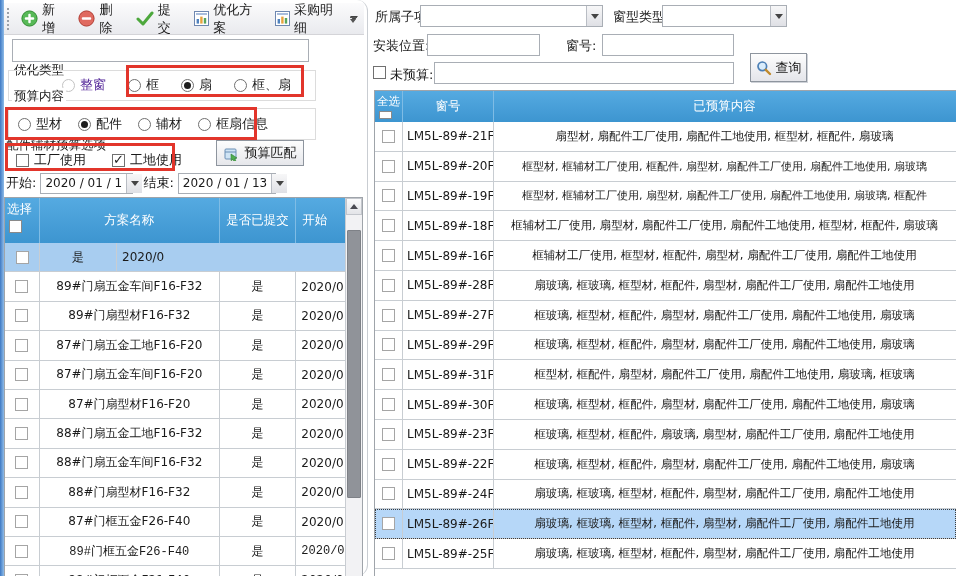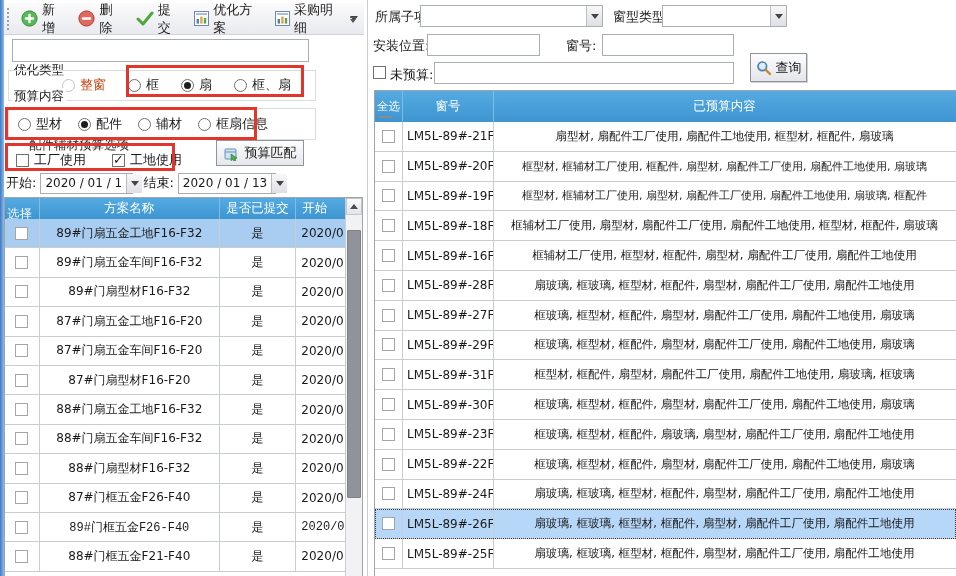--- a/index.html
+++ b/index.html
@@ -5,21 +5,21 @@
   * { margin:0; padding:0; box-sizing:border-box; }
   html,body { width:956px; height:576px; overflow:hidden; background:#fff;
     font-family:"DejaVu Sans", sans-serif; font-size:12px; color:#1a1a1a; }
   #app { position:relative; width:956px; height:576px; background:#fff; }
 
   
   .win-frame { position:absolute; left:0; top:0; width:4px; height:576px;
     background:linear-gradient(to right,#3E79C4,#8FBCE8); }
 
   
-  .left-panel { position:absolute; left:4px; top:0; width:364px; height:576px; background:#fff; border-right:1px solid #C9CDD2; }
+  .left-panel { position:absolute; left:4px; top:0; width:364px; height:576px; background:#fff; border-right:1px solid #C9CDD2;border-radius:11px; }
 
   .toolbar { position:absolute; left:0; top:3px; width:360px; height:32px;
     background:linear-gradient(#FBFBFC,#E9EAEE); border-bottom:1px solid #D4D4D8; display:flex; align-items:center; }
   .grip { width:3px; height:22px; border-left:2px dotted #9AA0A8; margin:0 5px 0 3px; }
   .tbtn { display:flex; align-items:center; gap:4px; padding:3px 6px; border-radius:3px; cursor:default; }
   .tbtn span.lbl { font-size:13px; }
   .caret { width:0; height:0; border-left:4px solid transparent; border-right:4px solid transparent; border-top:5px solid #444; margin-left:3px; }
   .overflow-btn { position:absolute; right:4px; top:8px; width:14px; height:18px; display:flex; flex-direction:column; align-items:center; justify-content:center; gap:1px; }
   .overflow-btn .bar { width:7px; height:1px; background:#555; }
   .overflow-btn .tri { width:0; height:0; border-left:3.5px solid transparent; border-right:3.5px solid transparent; border-top:4px solid #555; }
@@ -28,40 +28,40 @@
 
   .grp-label { position:absolute; font-size:12.5px; color:#222; background:#fff; padding:0 2px; }
   .grp-box { position:absolute; border:1px solid #DCDCDC; }
 
   .radio-row, .check-row { position:absolute; display:flex; align-items:center; font-size:13px; }
   .radio { width:13px; height:13px; border-radius:50%; border:1px solid #707070; background:#fff; display:inline-block; position:relative; flex:none; }
   .radio.on::after { content:''; position:absolute; left:2px; top:2px; width:7px; height:7px; border-radius:50%; background:#1d1d1d; }
   .radio.disabled { border-color:#C3C3C3; }
   .opt { display:flex; align-items:center; gap:5px; }
   .opt .t { margin-right:0; }
-  .opt.disabled .t { color:#c2410c; }
+  .opt.disabled .t { color:#4c1d95; }
   .cb { width:13px; height:13px; border:1px solid #707070; background:#fff; display:inline-block; position:relative; flex:none; }
   .cb.checked::after { content:'✓'; position:absolute; left:0px; top:-3px; font-size:13px; font-weight:bold; color:#21密1; color:#222; }
 
   .ann { position:absolute; border:3px solid #E2352B; pointer-events:none; z-index:30; }
 
   .match-btn { position:absolute; left:212px; top:140px; width:88px; height:26px; border:1px solid #8E959E;
     background:linear-gradient(#FDFDFD,#E6E7EB); display:flex; align-items:center; justify-content:center; gap:5px; font-size:13px; }
 
   .date-row { position:absolute; left:2px; top:172px; width:330px; height:22px; display:flex; align-items:center; }
   .date-lbl { font-size:13px; }
   .date-combo { height:21px; border:1px solid #A9AEB5; background:#fff; display:flex; align-items:center; }
   .date-combo .val { padding:0 4px; font-size:12px; white-space:nowrap; }
   .combo-arrow { width:16px; height:100%; background:linear-gradient(#F7F7F8,#DFE0E5); border-left:1px solid #B9BDC4; display:flex; align-items:center; justify-content:center; flex:none; margin-left:auto; }
 
   
   .grid { position:absolute; background:#fff; border:1px solid #9FA4AA; }
   .ghead { display:flex; background:linear-gradient(#55AAE1,#3D95D0); color:#fff; }
   .ghead .hc { border-right:1px solid #7FBCE5; display:flex; align-items:center; justify-content:center; font-size:12.5px; overflow:hidden; }
-  .hc.two { flex-direction:column; align-items:flex-start; justify-content:flex-start; padding:8px 2px; gap:2px; }
+  .hc.two { flex-direction:column; align-items:flex-start; justify-content:flex-start; padding:3px 2px; gap:2px; }
   .hc.two .hcb { margin-left:2px; }
   .hcb { width:13px; height:13px; background:#fff; border:1px solid #8A8A8A; }
   .grow { display:flex; border-bottom:1px solid #C8CDD2; background:#fff; }
   .grow .c { border-right:1px solid #C8CDD2; display:flex; align-items:center; overflow:hidden; white-space:nowrap; }
   .grow.sel { background:#A8CDF0; }
   .grow.sel2 { background:#B6D7F8; outline:1px dotted #3c3c3c; outline-offset:-1px; }
   .ccb { width:13px; height:13px; border:1px solid #A5A5A5; background:#fff; margin:0 auto; flex:none; }
   .c.center { justify-content:center; }
 
   
@@ -178,21 +178,21 @@
           <span class="radio"></span>
           <span class="t">辅材</span>
         </span>
       <span class="opt">
           <span class="radio"></span>
           <span class="t">框扇信息</span>
         </span>
     </div>
     <div class="ann" style="left:1px; top:107px; width:252px; height:33px;"></div>
 
-    <span class="grp-label" style="left:23px; top:137px;">配件辅材预算选项</span>
+    <span class="grp-label" style="left:0; top:137px;">配件辅材预算选项</span>
     <div class="check-row" style="left:12px; top:151px; gap:26px;">
       <span class="opt">
           <span class="cb"></span>
           <span class="t">工厂使用</span>
         </span>
       <span class="opt">
           <span class="cb checked"></span>
           <span class="t">工地使用</span>
         </span>
     </div>
@@ -218,41 +218,40 @@
       <span class="date-lbl" style="margin-left:10px;">结束:</span>
       <div class="date-combo" style="width:98px; margin-left:4px;">
         <span class="val">2020 / 01 / 13</span>
         <span class="combo-arrow">
             <span class="caret" style="margin:0;"></span>
           </span>
       </div>
     </div>
 
     <div class="grid" style="left:0; top:197px; width:359px; height:379px; border-bottom:none;">
-      <div class="ghead" style="height:21px;font-family:Liberation Serif, serif;">
+      <div class="ghead" style="height:45px;font-family:Liberation Serif, serif;">
         <div class="hc two" style="width:35px;">
           <span>选择</span>
           <span class="hcb"></span>
         </div>
         <div class="hc" style="width:181px;">
             <span>方案名称</span>
           </div>
         <div class="hc" style="width:77px;">
             <span>是否已提交</span>
           </div>
         <div class="hc" style="width:66px; border-right:none; justify-content:flex-start; padding-left:6px;">
             <span>开始</span>
           </div>
       </div>
       <div>
           <div class="grow sel" style="height: 29.4px;">
             <div class="c center" style="width: 35px;">
               <span class="ccb"></span>
             </div>
-            <div class="c center" style="width: 181px;">89#门扇五金工地F16-F32</div>
             <div class="c center" style="width: 77px;">是</div>
             <div class="c " style="width: 66px; padding-left: 5px; border-right: none;">2020/0</div>
           </div>
           <div class="grow" style="height: 29.4px;">
             <div class="c center" style="width: 35px;">
               <span class="ccb"></span>
             </div>
             <div class="c center" style="width: 181px;">89#门扇五金车间F16-F32</div>
             <div class="c center" style="width: 77px;">是</div>
             <div class="c " style="width: 66px; padding-left: 5px; border-right: none;">2020/0</div>

